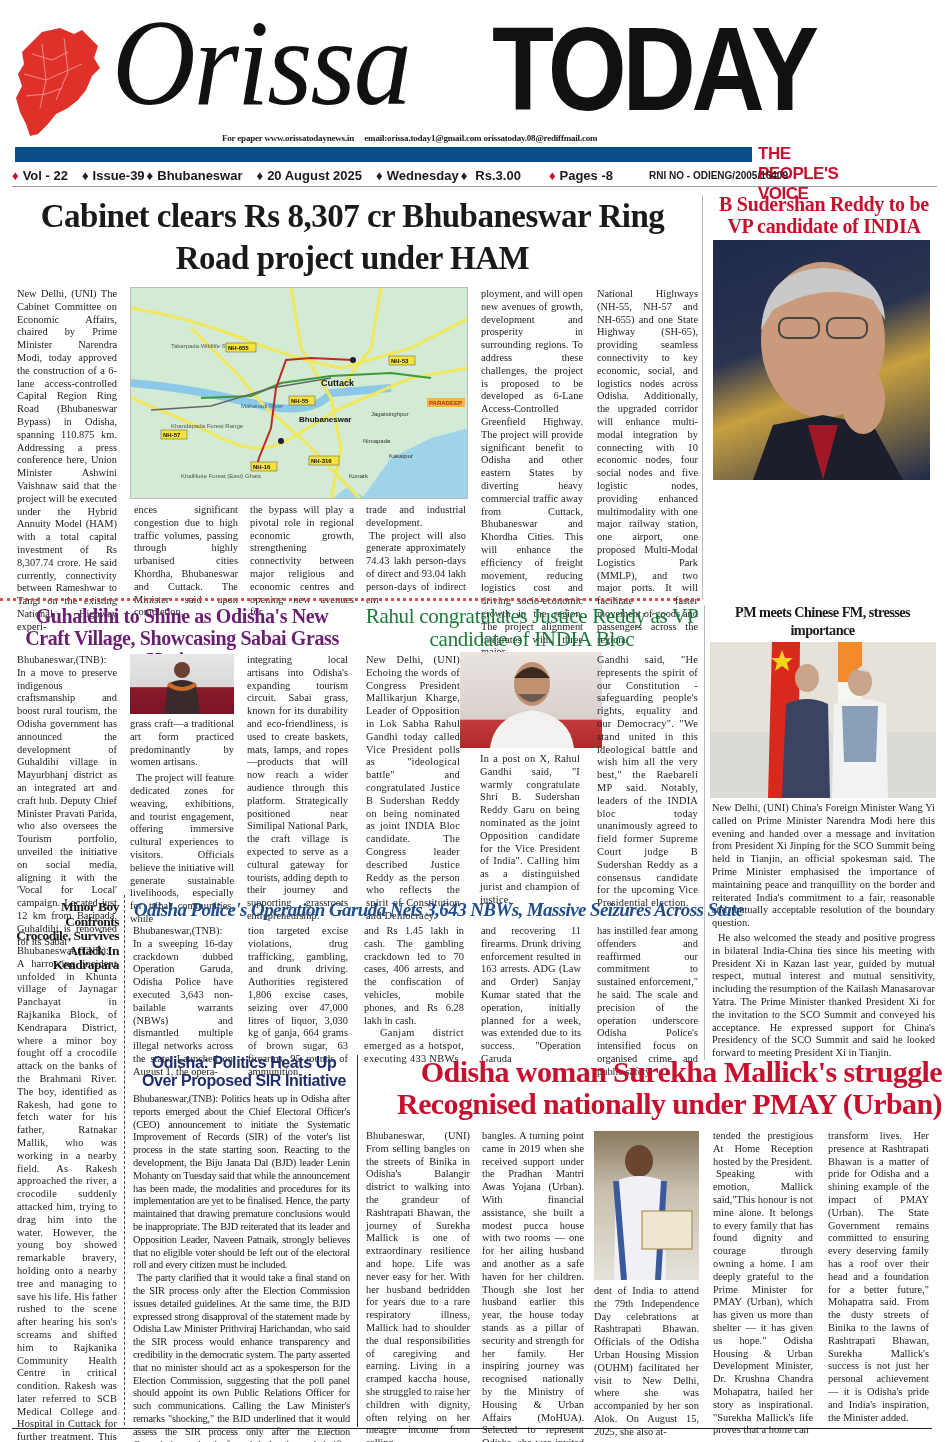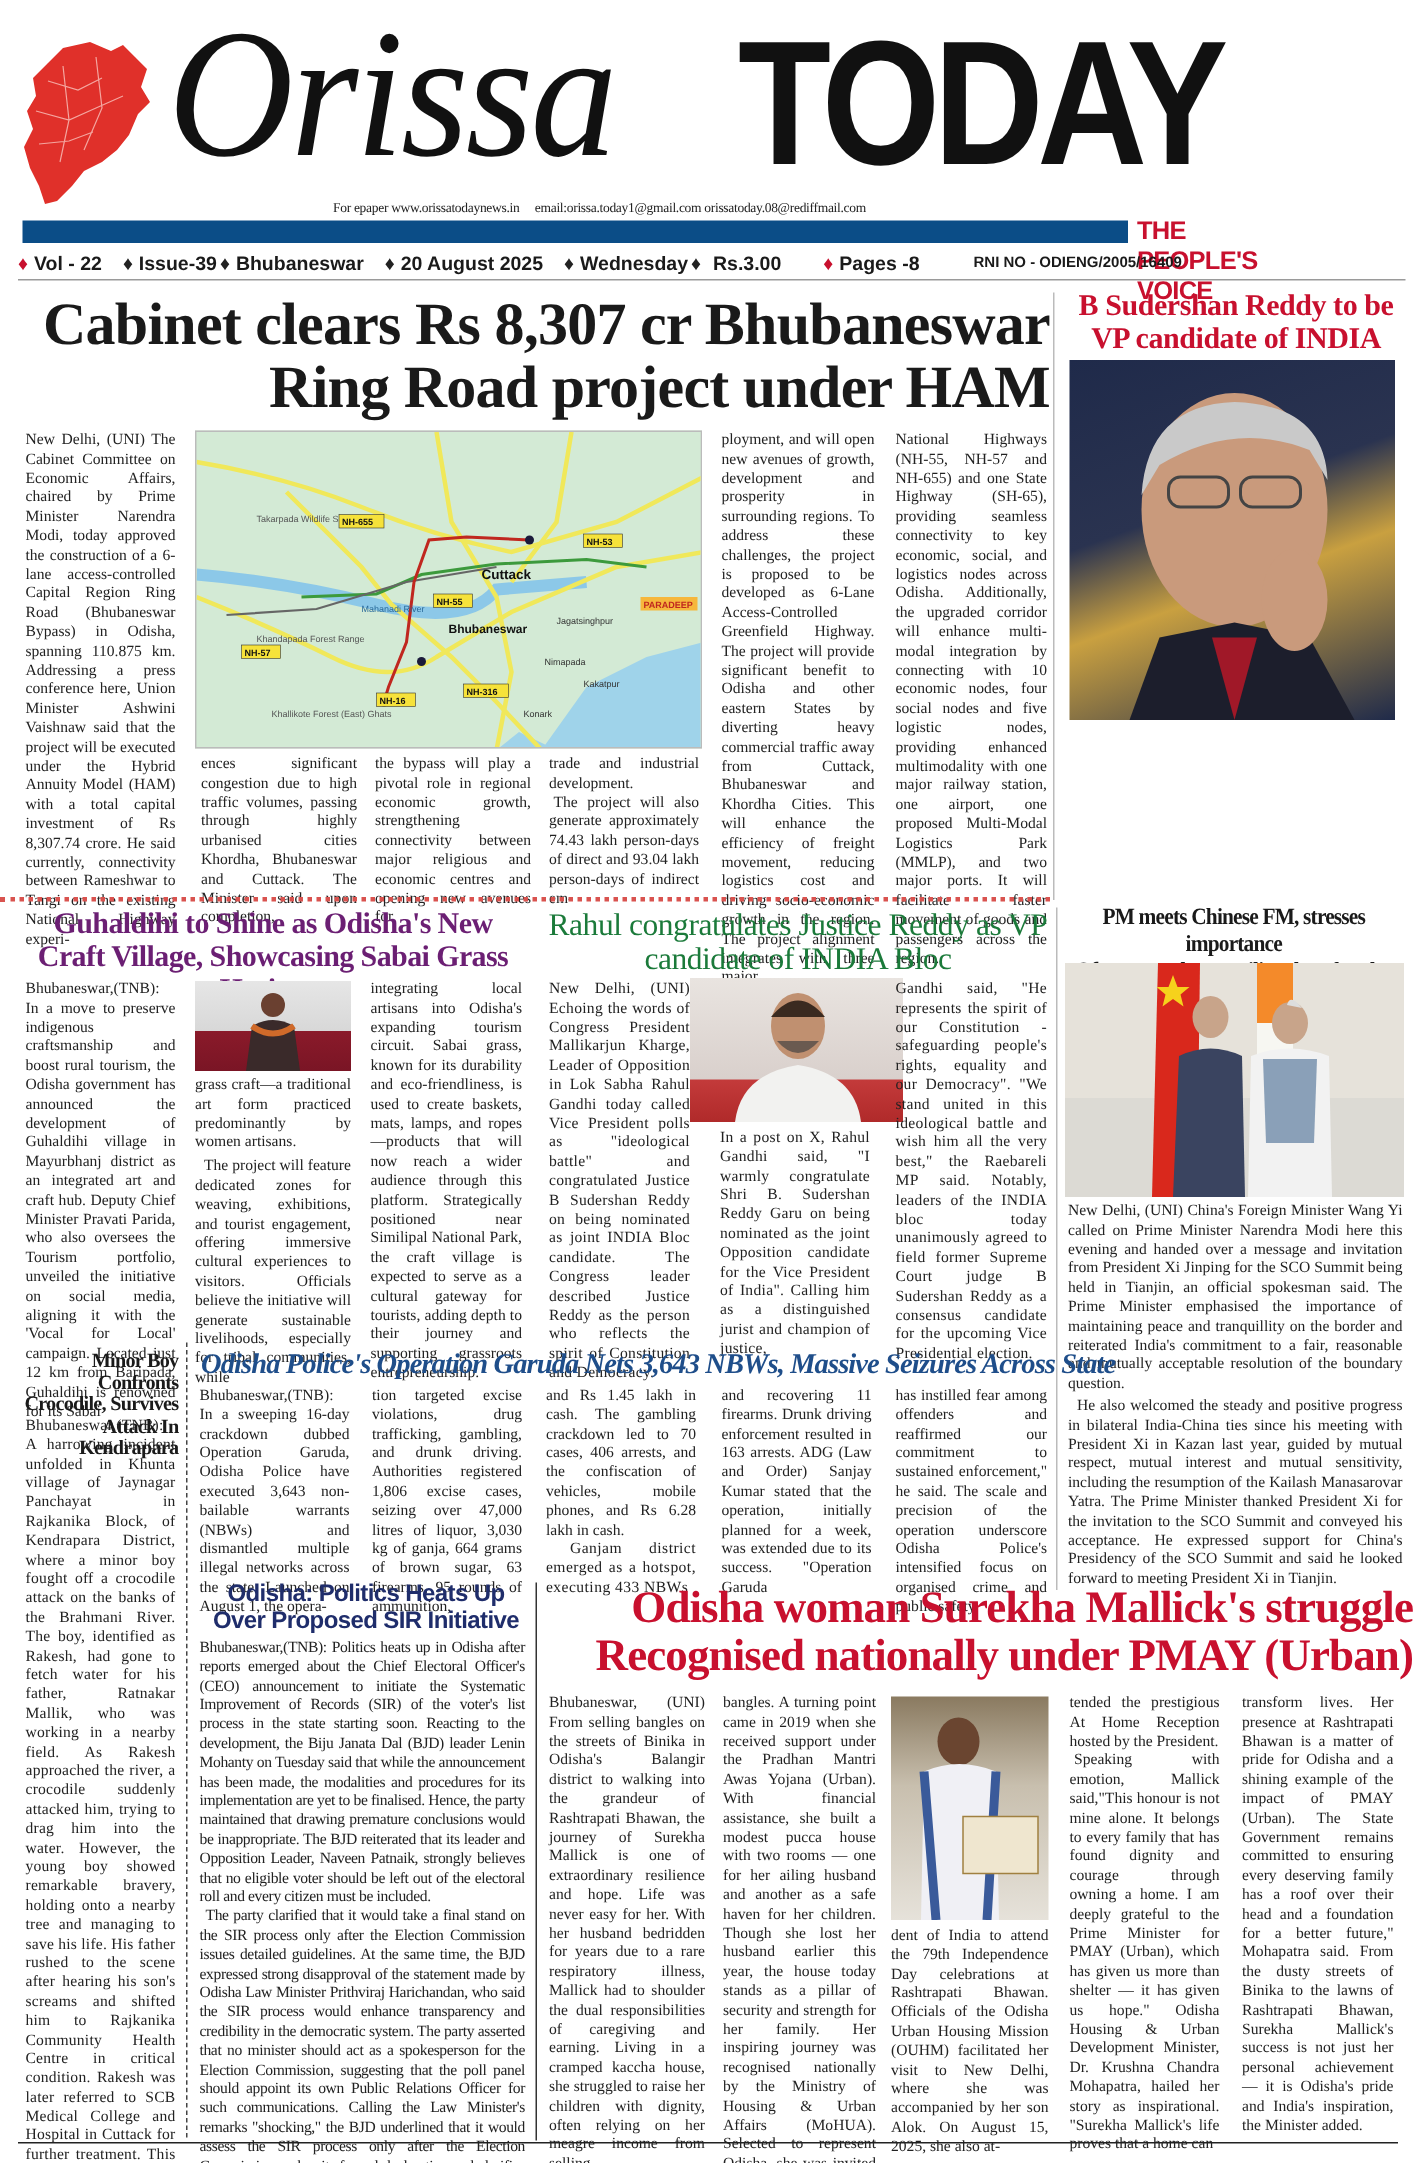--- a/index.html
+++ b/index.html
@@ -2,30 +2,30 @@
 <html><head>
 <meta charset="utf-8">
 <style>
 *{box-sizing:border-box;margin:0;padding:0}
 body{width:945px;height:1442px;background:#fff;font-family:"Liberation Serif",serif;color:#1a1a1a;position:relative;overflow:hidden}
 .abs{position:absolute}
 .masthead{left:0;top:0;width:857px;height:190px}
 .logo-map{left:12px;top:24px;width:95px;height:115px}
 .logo-orissa{left:112px;top:2px;font-family:"Liberation Serif",serif;font-style:italic;font-size:122px;line-height:1;letter-spacing:-2px;color:#111;transform:scaleX(0.95);transform-origin:left}
 .logo-today{left:492px;top:10px;font-family:"Liberation Sans",sans-serif;font-weight:900;font-size:118px;line-height:1;letter-spacing:-5px;color:#111;transform:scaleX(0.86);transform-origin:left}
-.contact{left:222px;top:133px;font-size:9px;font-weight:normal;color:#222;letter-spacing:-0.2px}
+.contact{left:222px;top:133px;font-size:9px;font-weight:bold;color:#222;letter-spacing:-0.2px}
 .blue-bar{left:15px;top:147px;width:737px;height:15px;background:#0b4d87}
 .tagline{left:758px;top:144px;font-family:"Liberation Sans",sans-serif;font-weight:bold;font-size:17px;color:#c8102e;letter-spacing:-0.5px}
 .infoline{left:12px;top:166px;width:925px;height:18px;font-family:"Liberation Sans",sans-serif;font-weight:bold;font-size:13px;display:flex;align-items:center}
 .infoline span{margin-right:14px;white-space:nowrap}
 .infoline .dot{color:#c8102e;margin-right:4px}
 .infoline .rni{font-size:10px;margin-left:22px}
 .rule{background:#9a9a9a}
 .dots{border-top:3px dotted #d9534f}
-h1.lead{left:5px;top:195px;width:695px;text-align:right;font-weight:bold;font-size:40px;line-height:42px;letter-spacing:-0.5px;color:#1a1a1a}
+h1.lead{left:5px;top:195px;width:695px;text-align:center;font-weight:bold;font-size:33px;line-height:42px;letter-spacing:-0.5px;color:#1a1a1a}
 .txt{font-size:10.4px;line-height:12.8px;text-align:justify;hyphens:auto;color:#222}
 .map{left:130px;top:287px;width:338px;height:212px;background:#cfe8d0;border:1px solid #bbb;overflow:hidden}
 .photo{background:#888;overflow:hidden}
 .red-h{color:#c8102e}
 .purple-h{color:#6b1f73}
 .green-h{color:#1b7a3a}
 .navy-h{color:#1f2d6b}
 .blue-ital{color:#1f4e8a;font-style:italic}
 .vdash{border-left:1px dashed #444}
 </style>

